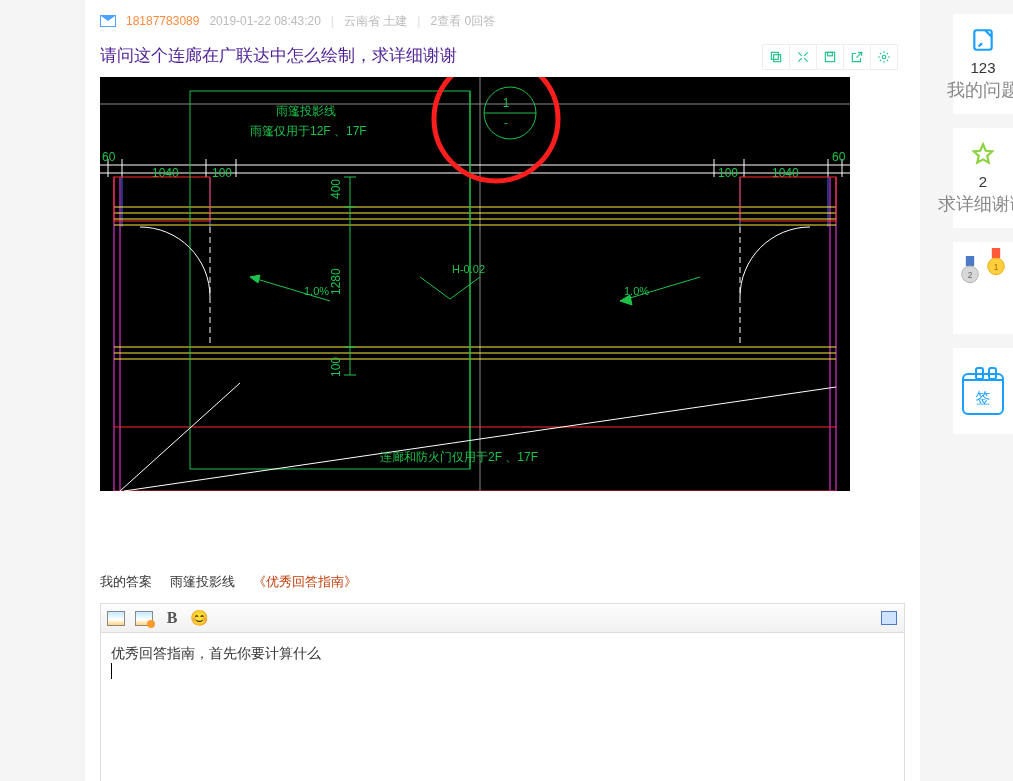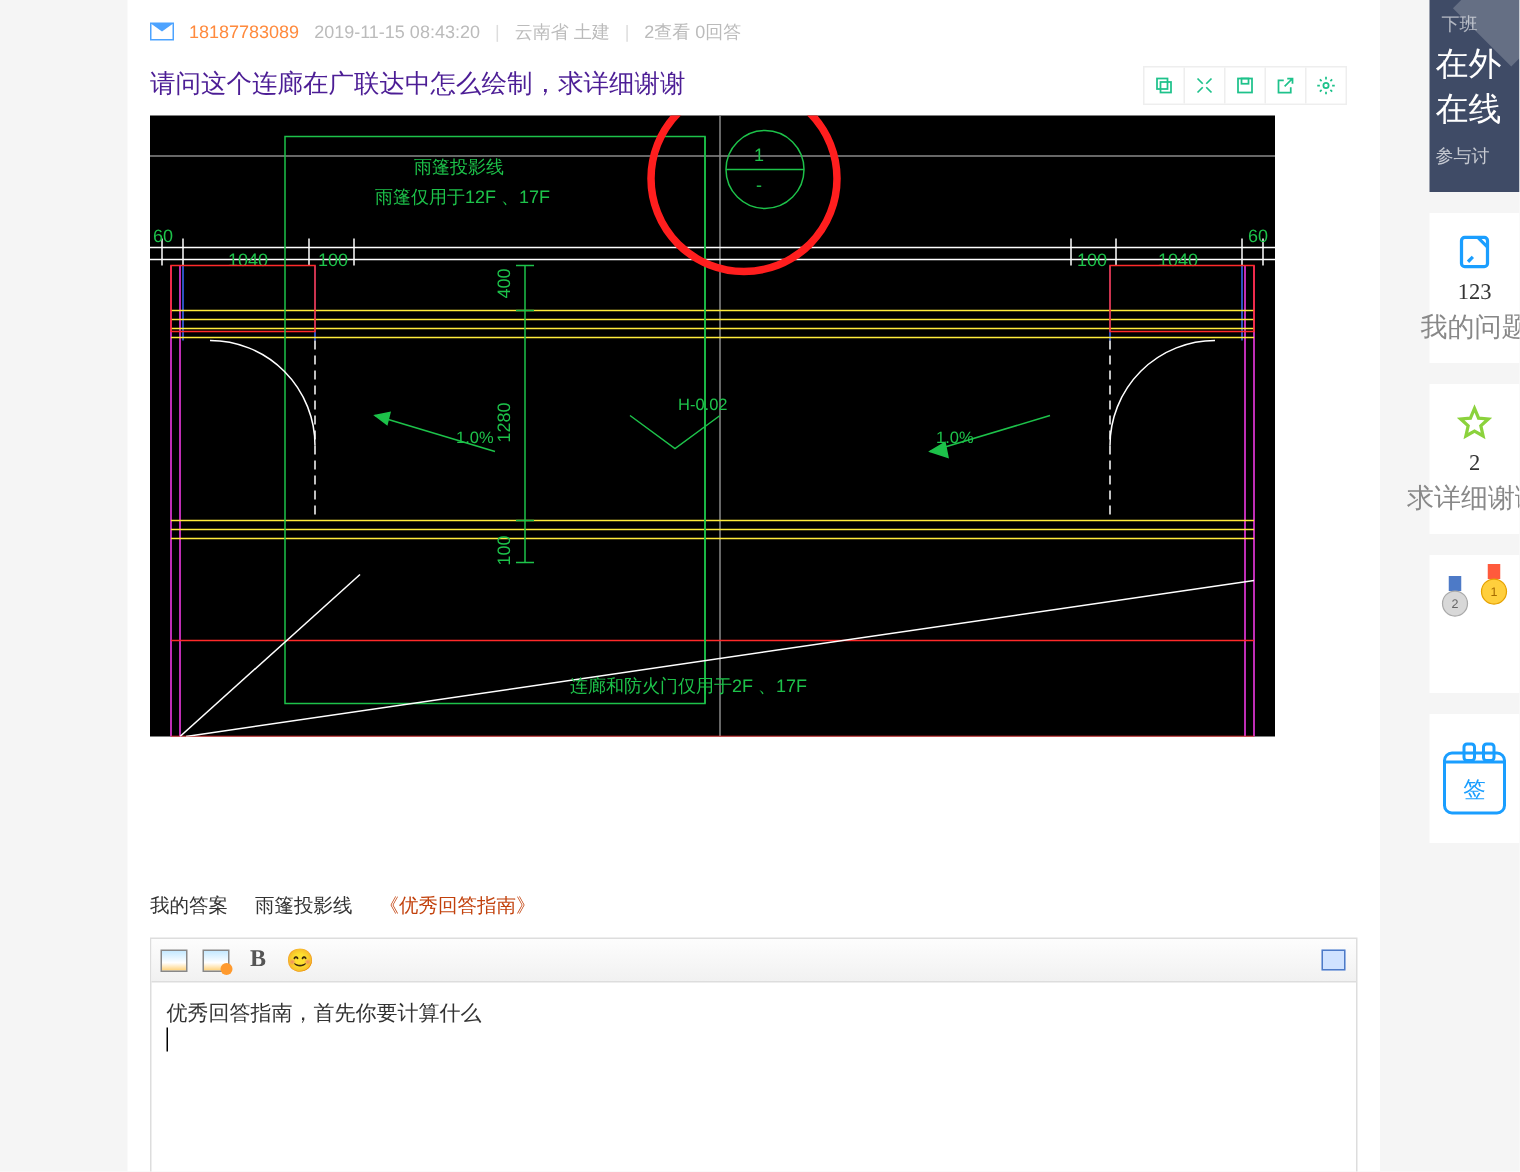--- a/index.html
+++ b/index.html
@@ -16,21 +16,21 @@
   .toolbar-float .tool:first-child{border-left:none;}
   .toolbar-float svg{width:14px;height:14px;stroke:#1ec28b;fill:none;stroke-width:2;}
 
   
   .cad{position:relative;width:750px;height:414px;background:#000;margin-top:2px;}
   .cad svg{position:absolute;inset:0;}
   .cad-text{font-family:Arial,"SimSun";fill:#1dc24a;font-size:12px;}
   .cad-text-sm{font-size:11px;fill:#1dc24a;}
   .red-circle{stroke:#ff1e1e;stroke-width:5;fill:none;}
 
-  .answer-head{margin-top:104px;display:flex;align-items:center;gap:18px;font-size:13px;}
+  .answer-head{margin-top:82px;display:flex;align-items:center;gap:18px;font-size:13px;}
   .answer-head .link{color:#c2410c;cursor:pointer;}
 
   .editor-wrap{margin-top:12px;border:1px solid #ddd;}
   .editor-bar{height:28px;background:linear-gradient(#fdfdfd,#f1f1f1);border-bottom:1px solid #ddd;display:flex;align-items:center;padding:0 6px;gap:10px;}
   .editor-bar .ico{width:18px;height:18px;display:flex;align-items:center;justify-content:center;cursor:pointer;}
   .editor-bar .bold{font-family:"Times New Roman";font-weight:bold;font-size:16px;color:#555;}
   .editor-bar .emoji{font-size:15px;}
   .editor-bar .img-ico{width:16px;height:13px;border:1px solid #888;background:linear-gradient(#c5e9ff,#fff 60%,#ffd27a);position:relative;}
   .editor-bar .img-ico.orange:after{content:"";position:absolute;right:-3px;bottom:-3px;width:8px;height:8px;border-radius:50%;background:#ff9a2e;}
   .editor-bar .spacer{flex:1;}
@@ -39,21 +39,21 @@
   .editor-body .caret{display:inline-block;width:1px;height:16px;background:#000;vertical-align:text-bottom;animation:blink 1s step-start infinite;}
   @keyframes blink{50%{opacity:0;}}
 
   
   .side-col{position:absolute;left:953px;top:0;width:60px;height:781px;}
   .promo{height:128px;background:#3f4b66;color:#fff;position:relative;overflow:hidden;}
   .promo .pt{position:absolute;left:8px;font-size:12px;opacity:.6;top:8px;}
   .promo .big{position:absolute;left:4px;font-size:22px;font-weight:500;line-height:30px;top:28px;white-space:nowrap;}
   .promo .sub{position:absolute;left:4px;top:96px;font-size:12px;opacity:.7;white-space:nowrap;}
   .promo .dia{position:absolute;right:-22px;top:-22px;width:55px;height:55px;transform:rotate(45deg);background:rgba(255,255,255,.2);}
-  .stat-card{background:#fff;margin-top:14px;height:100px;display:flex;flex-direction:column;align-items:center;justify-content:center;color:#333;font-family:Liberation Serif, serif;}
+  .stat-card{background:#fff;margin-top:14px;height:100px;display:flex;flex-direction:column;align-items:center;justify-content:center;color:#333;}
   .stat-card .num{font-size:15px;margin-top:6px;}
   .stat-card .lab{font-size:18px;color:#888;margin-top:2px;white-space:nowrap;}
   .stat-card svg{width:26px;height:26px;}
   .badges{background:#fff;margin-top:14px;height:78px;display:flex;align-items:flex-start;justify-content:center;gap:6px;padding-top:14px;}
   .badges .medal{width:20px;height:30px;}
   .checkin{background:#fff;margin-top:14px;height:86px;display:flex;align-items:center;justify-content:center;}
   .checkin-ico{width:42px;height:48px;position:relative;}
   .checkin-ico .ring{position:absolute;top:0;left:13px;width:5px;height:9px;border:2px solid #1a9eff;border-radius:3px;}
   .checkin-ico .ring.r2{left:26px;}
   .checkin-ico .body{position:absolute;top:6px;left:0;right:0;bottom:0;border:2px solid #1a9eff;border-radius:6px;}
@@ -61,21 +61,21 @@
   .checkin-ico .tx{position:absolute;top:22px;left:0;right:0;text-align:center;color:#1a9eff;font-size:15px;font-weight:500;}
 </style>
 </head>
 <body>
 <div class="page">
 
 <div class="main-col">
   <div class="post-header">
     <span class="env-icon"></span>
     <span class="uid">18187783089</span>
-    <span>2019-11-15 08:43:20</span>
+    <span>2019-01-22 08:43:20</span>
     <span class="sep">|</span>
     <span>云南省  土建</span>
     <span class="sep">|</span>
     <span>2查看  0回答</span>
   </div>
 
   <div class="post-title">请问这个连廊在广联达中怎么绘制，求详细谢谢</div>
 
   <div class="toolbar-float">
     <div class="tool">
@@ -238,29 +238,20 @@
           </span>
     </div>
     <div class="editor-body">
       <span>优秀回答指南，首先你要计算什么</span><br>
       <span class="caret"></span>
     </div>
   </div>
 </div>
 
 <div class="side-col">
-  <div class="promo">
-    <div class="dia"></div>
-    <div class="pt">下班</div>
-    <div class="big">
-      <span>在外</span><br>
-      <span>在线</span>
-    </div>
-    <div class="sub">参与讨</div>
-  </div>
 
   <div class="stat-card">
     <svg viewBox="0 0 24 24">
           <rect x="4" y="3" width="16" height="18" rx="2" fill="none" stroke="#1a9eff" stroke-width="2"></rect>
           <path d="M14 3l6 6" stroke="#1a9eff" stroke-width="2"></path>
           <path d="M8 18l3-3" stroke="#1a9eff" stroke-width="2"></path>
         </svg>
     <div class="num">123</div>
     <div class="lab">我的问题</div>
   </div>

